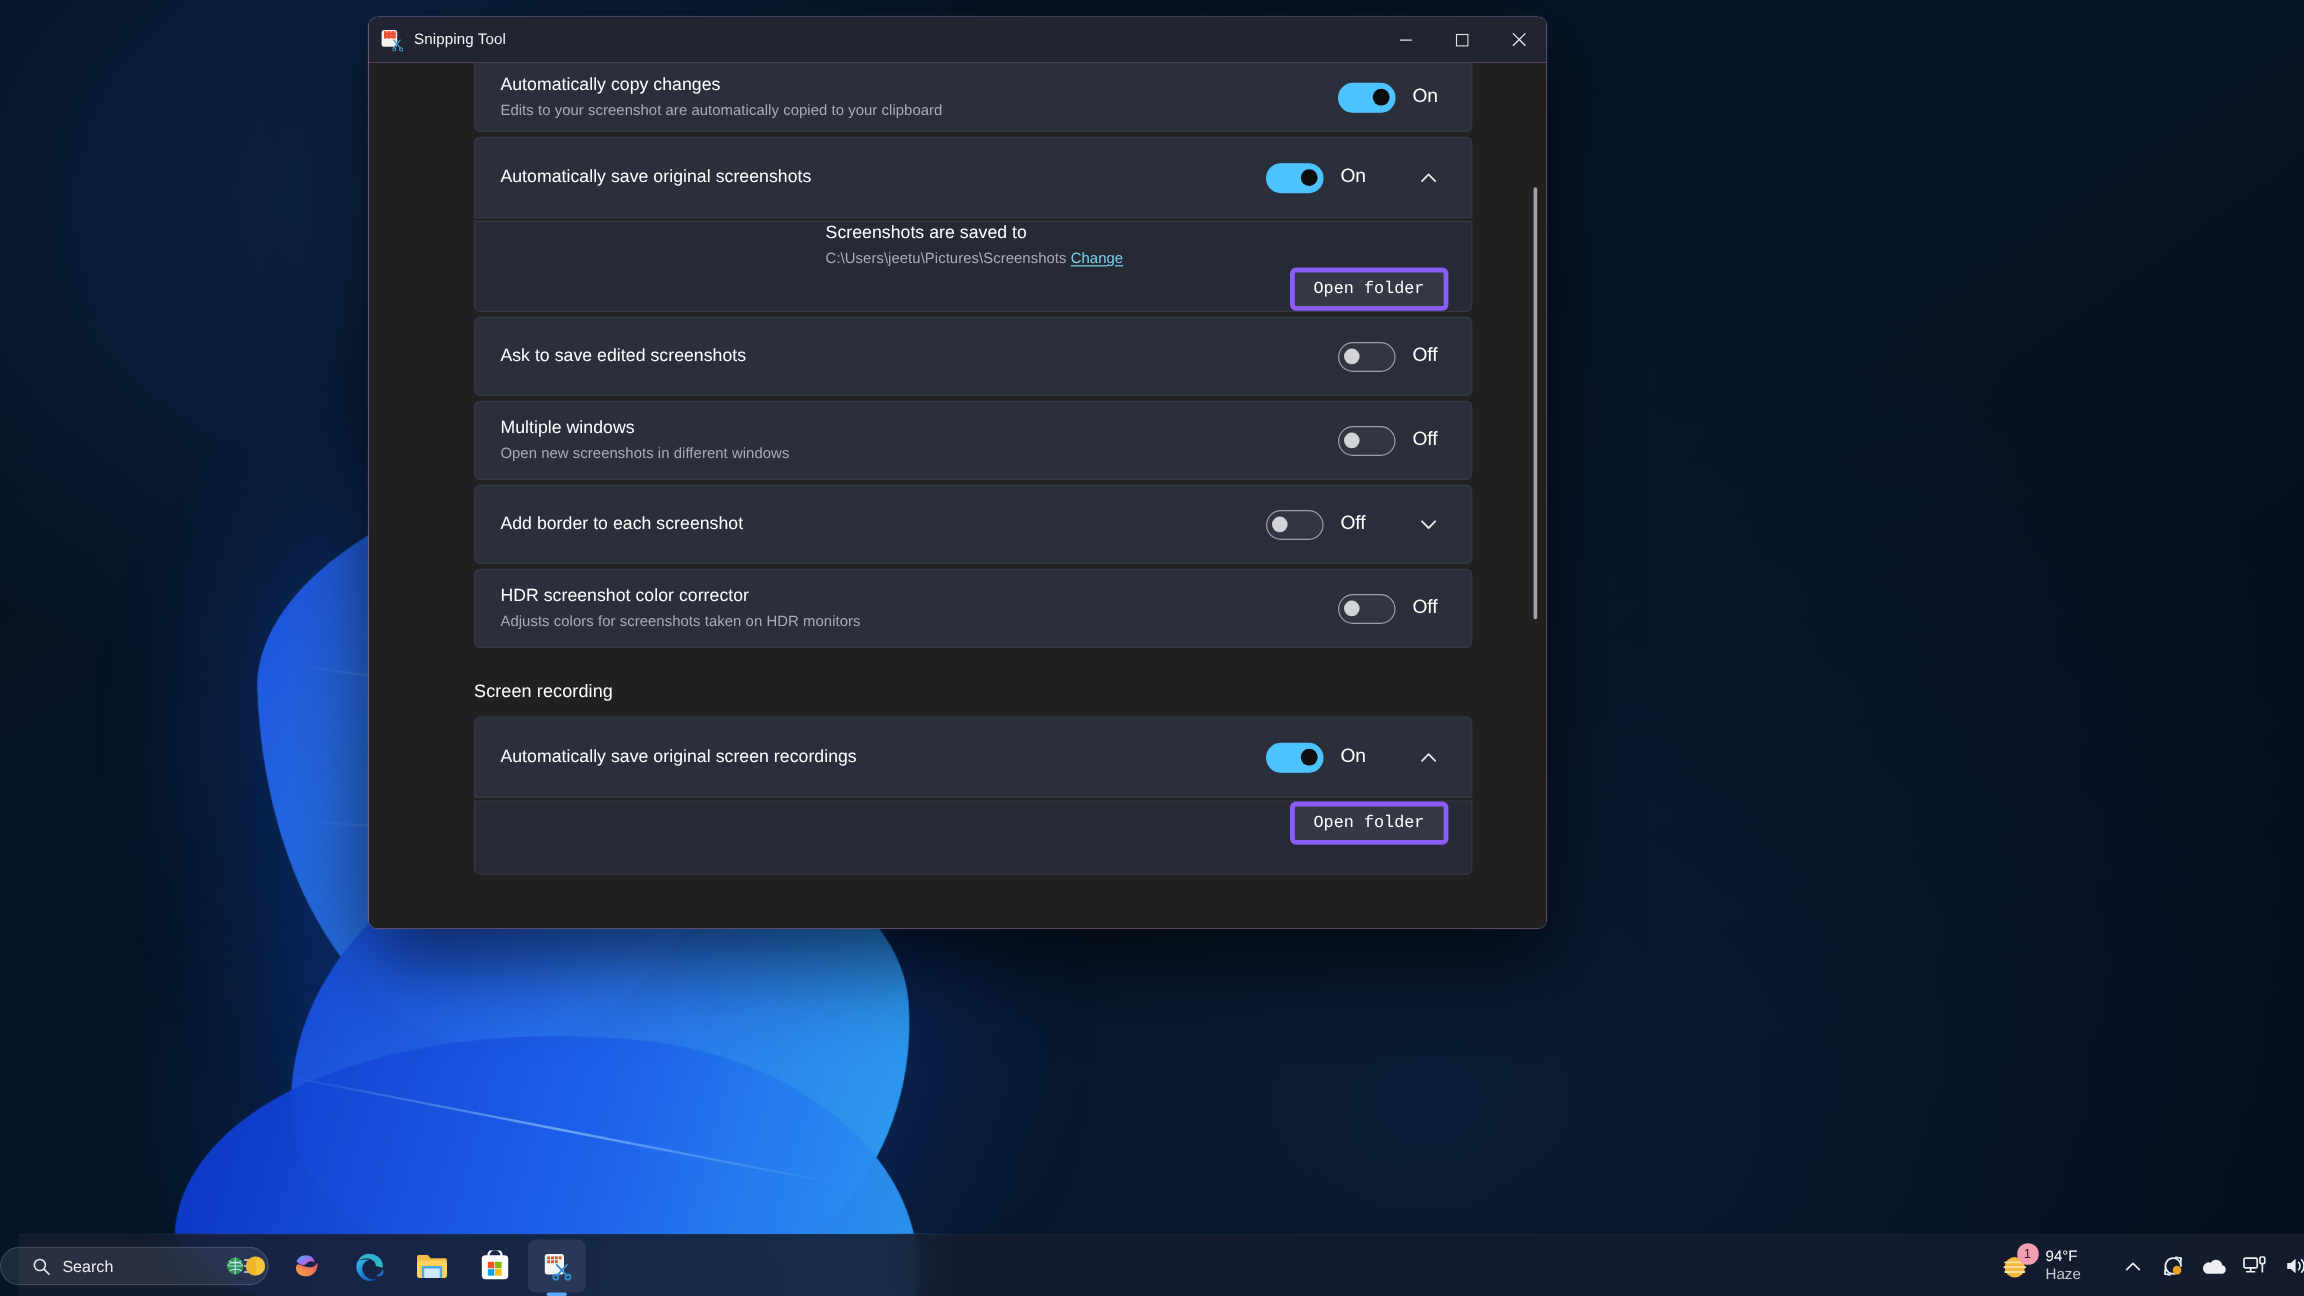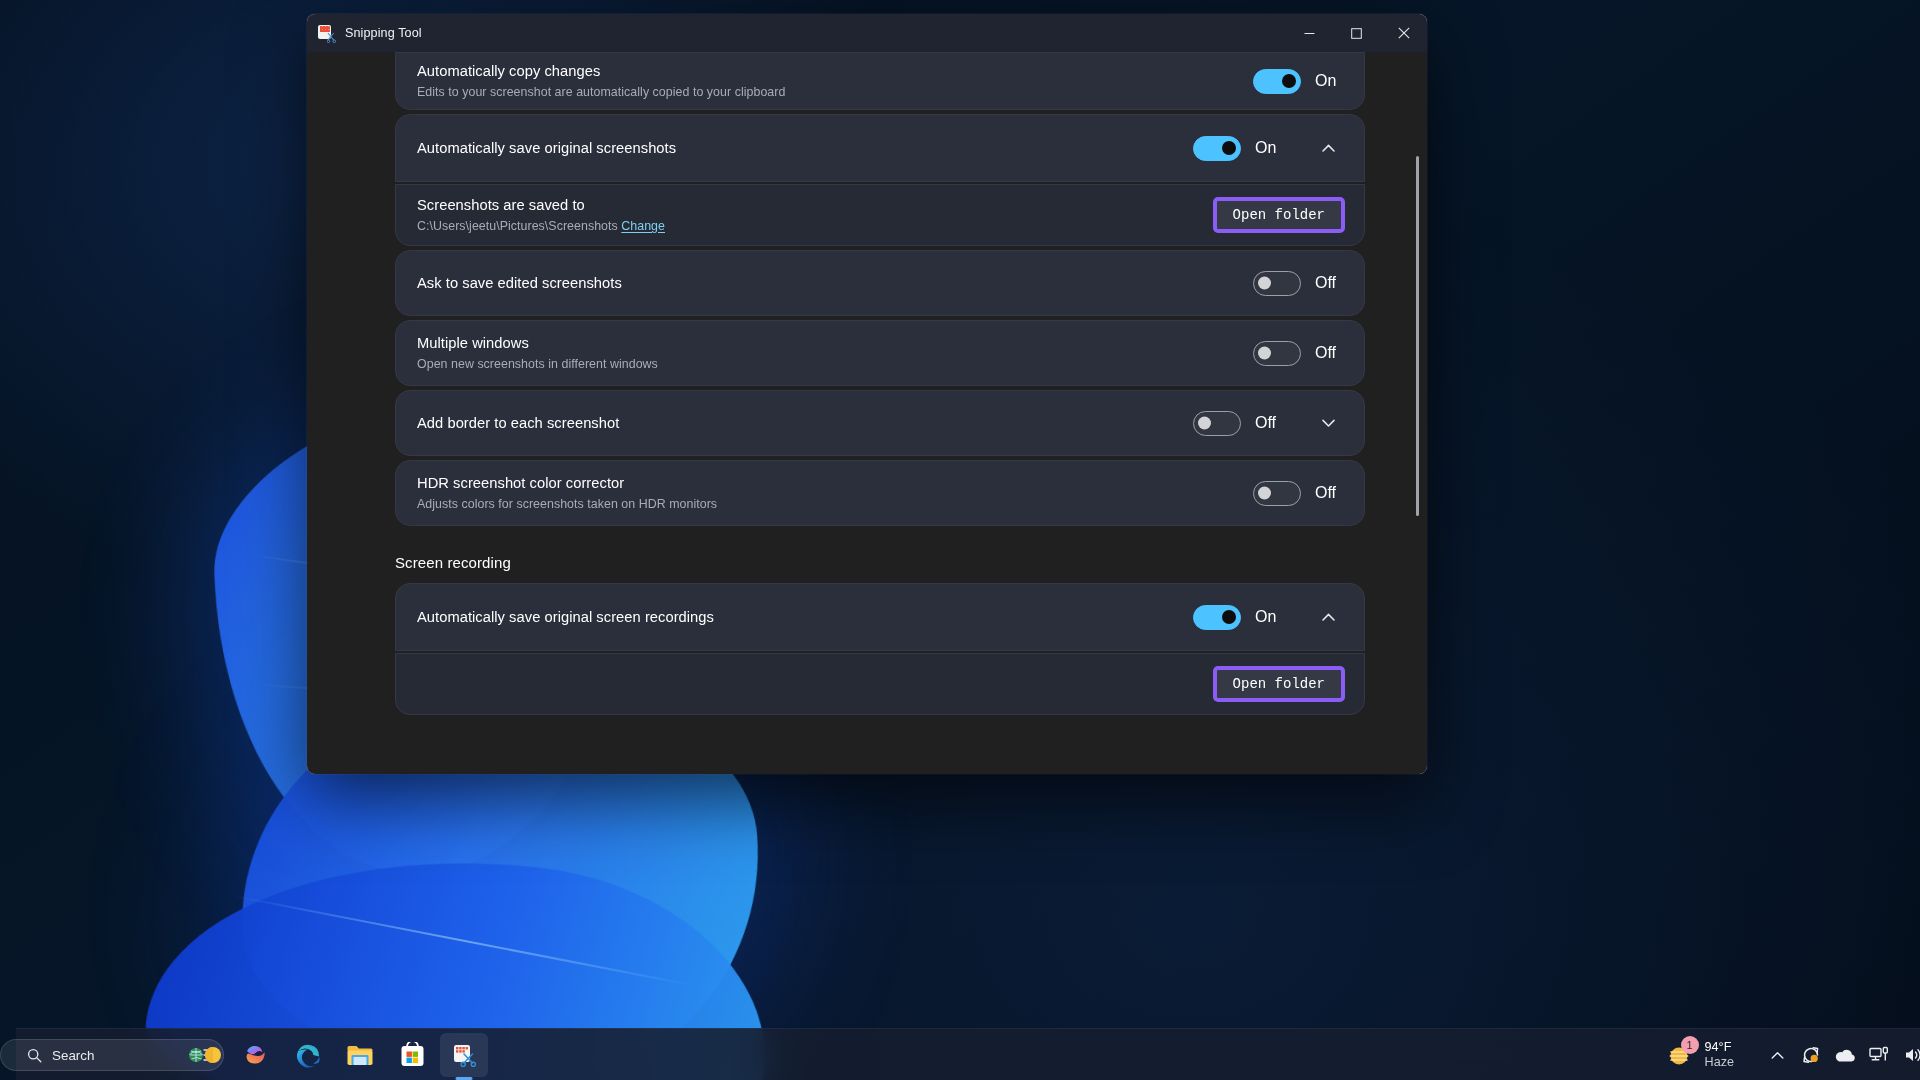--- a/index.html
+++ b/index.html
@@ -66,21 +66,21 @@
   }
   .h1 { left: 250px; top: 582px; width: 400px; transform: rotate(8deg); }
   .h2 { left: 255px; top: 700px; width: 470px; transform: rotate(4deg); }
   .h3 { left: 330px; top: 455px; width: 320px; transform: rotate(-6deg); }
   .h4 { left: 230px; top: 940px; width: 470px; transform: rotate(11deg); }
 
   
   #app-window {
     position: absolute;
     left: 307px; top: 14px;
-    width: 1120px; height: 760px;
+    width: 982px; height: 760px;
     background: #f0abfc;
     border-radius: 8px;
     box-shadow: 0 26px 70px rgba(0,0,0,.62), 0 0 0 1px rgba(255,255,255,.055);
     overflow: hidden;
     display: flex; flex-direction: column;
   }
   #titlebar {
     height: 38px; flex: 0 0 38px;
     background: #1f2430;
     display: flex; align-items: center;
@@ -121,40 +121,41 @@
     position: relative;
     overflow: hidden;
   }
   #settings-scroll {
     position: absolute; inset: 0;
     padding: 0 62px 0 88px;
   }
   .card {
     background: #2b2f3b;
     border: 1px solid #343945;
-    border-radius: 15px;
+    border-radius: 5px;
     margin-bottom: 4px;
     display: flex; align-items: center;
     padding: 0 19px 0 21px;
     min-height: 66px;
     position: relative;
   }
   .card.first {
     border-top-left-radius: 0; border-top-right-radius: 0;
     margin-top: 0;
     min-height: 58px;
   }
   .card.group-top { margin-bottom: 0; border-bottom-left-radius: 0; border-bottom-right-radius: 0; }
   .card.sub {
     background: #262a35;
     margin-top: 2px;
     border-top-left-radius: 0; border-top-right-radius: 0;
     min-height: 62px;
     padding-left: 21px;
     margin-bottom: 4px;
+    flex-direction: column;
   }
   .card-texts { display: flex; flex-direction: column; gap: 3px; min-width: 0; }
   .card-title {
     color: #ffffff; font-size: 14.7px; line-height: 19px; font-weight: 400;
     letter-spacing: .05px;
   }
   .card-sub {
     color: #a7adb8; font-size: 12.4px; line-height: 16px; letter-spacing: .05px;
   }
   .card-sub .path { color: #a7adb8; }

